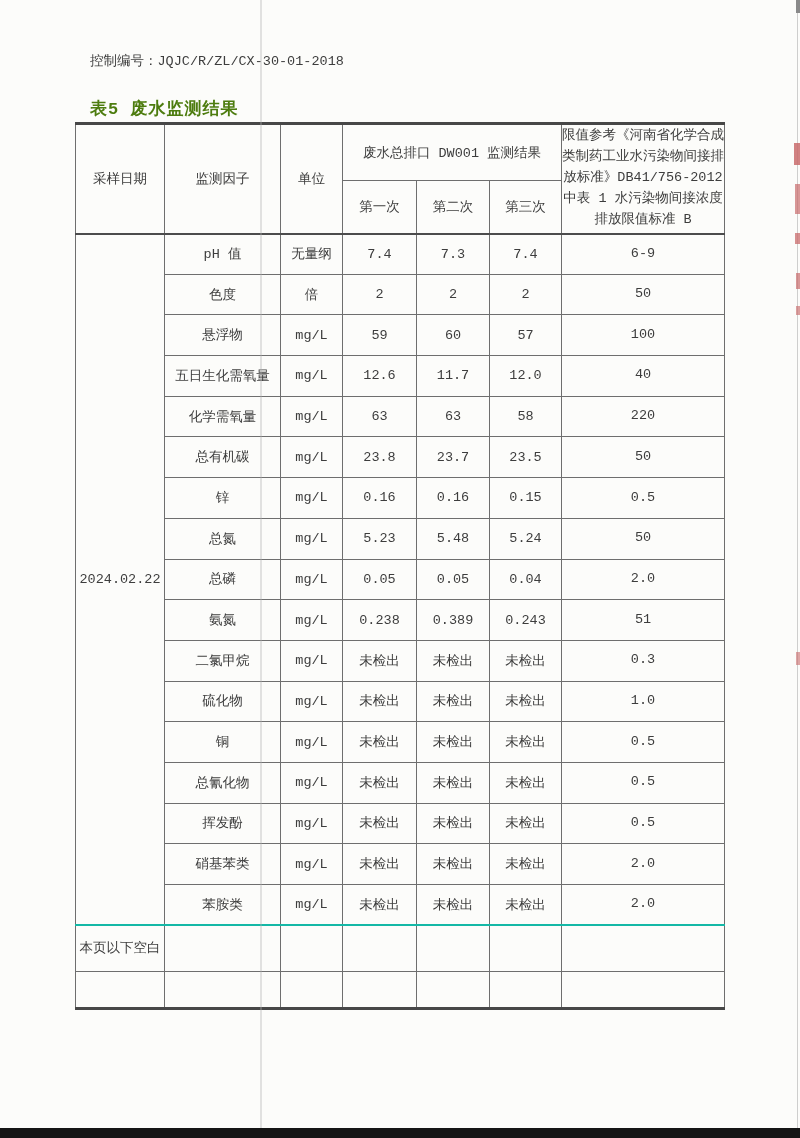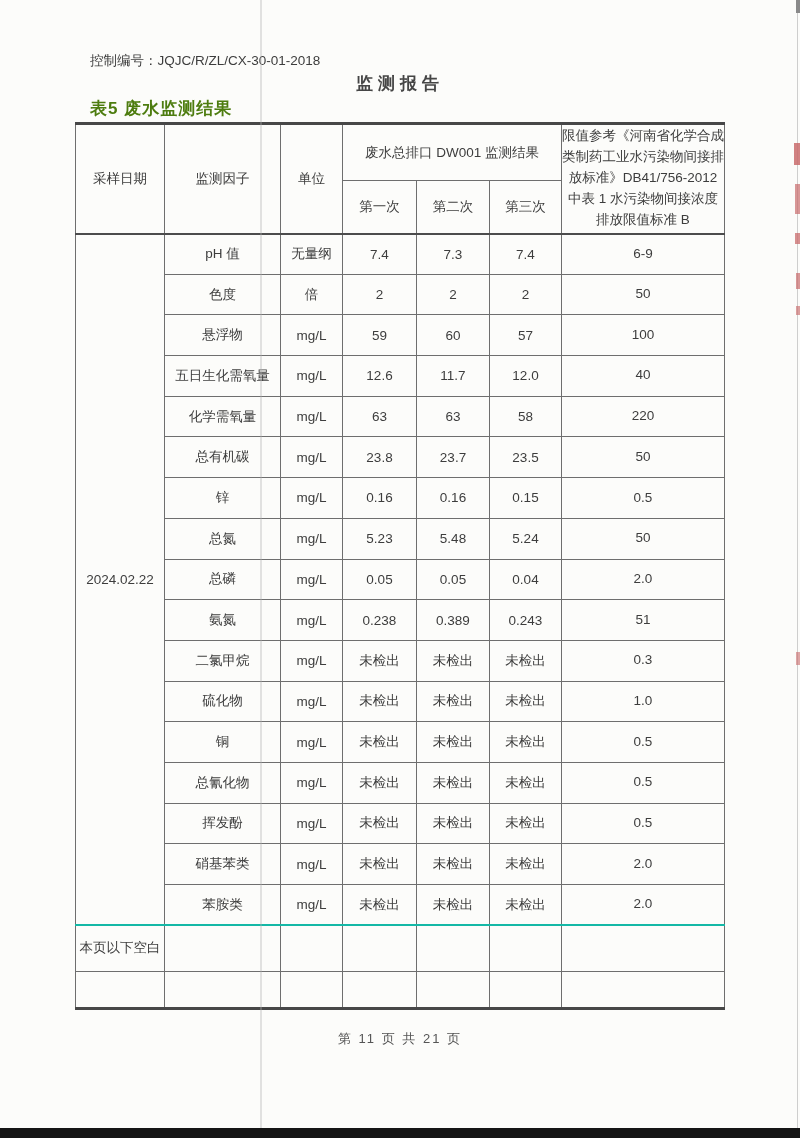--- a/index.html
+++ b/index.html
@@ -1,17 +1,17 @@
 <!DOCTYPE html>
 <html><head>
 <meta charset="utf-8">
 <style>
   html,body{margin:0;padding:0;background:#e8e8e6;}
   .page{position:relative;width:800px;height:1138px;background:#fcfcfa;overflow:hidden;
-        font-family:Liberation Sans, sans-serif;color:#3d3d3d;}
+        font-family:Liberation Mono, monospace;color:#3d3d3d;}
   .hdr-left{position:absolute;left:90px;top:52px;font-size:13.5px;}
   .hdr-right{position:absolute;left:479px;top:54px;font-size:13.5px;}
   .doc-title{position:absolute;left:0;top:72px;width:800px;text-align:center;
              font-size:17px;font-weight:bold;letter-spacing:5px;color:#454545;}
   .tbl-caption{position:absolute;left:90px;top:97px;font-size:17px;font-weight:bold;letter-spacing:1px;color:#4d7c0f;}
   table.results{position:absolute;left:75px;top:122px;width:649px;border-collapse:collapse;table-layout:fixed;
         border-top:3px solid #474747;border-bottom:3px solid #474747;
         border-left:1px solid #6b6b6b;border-right:1px solid #6b6b6b;}
   table.results th,table.results td{border:1px solid #6e6e6e;text-align:center;vertical-align:middle;
         font-weight:normal;font-size:13.5px;padding:0;color:#3d3d3d;}
@@ -37,21 +37,20 @@
   .s4{left:796px;top:273px;width:4px;height:16px;opacity:.7;}
   .s5{left:796px;top:306px;width:4px;height:9px;opacity:.65;}
   .s6{left:796px;top:652px;width:4px;height:13px;opacity:.6;}
 </style>
 </head>
 <body>
 
 <div class="page">
 
   <div class="hdr-left">控制编号：JQJC/R/ZL/CX-30-01-2018</div>
-  <div class="doc-title">监测报告</div>
   <div class="tbl-caption">表5 废水监测结果</div>
 
   <table class="results">
     <colgroup>
       <col style="width:89px">
         <col style="width:116px">
         <col style="width:62px">
       <col style="width:74px">
         <col style="width:73px">
         <col style="width:72px">
@@ -223,21 +222,20 @@
         <td></td>
         <td></td>
         <td></td>
         <td></td>
         <td></td>
         <td></td>
       </tr>
     </tbody>
   </table>
 
-  <div class="footer">第 11 页 共 21 页</div>
 
   <div class="crease"></div>
   <div class="edge-line"></div>
   <div class="corner-mark"></div>
   <div>
     <div class="stamp s1"></div>
     <div class="stamp s2"></div>
     <div class="stamp s3"></div>
     <div class="stamp s4"></div>
     <div class="stamp s5"></div>

